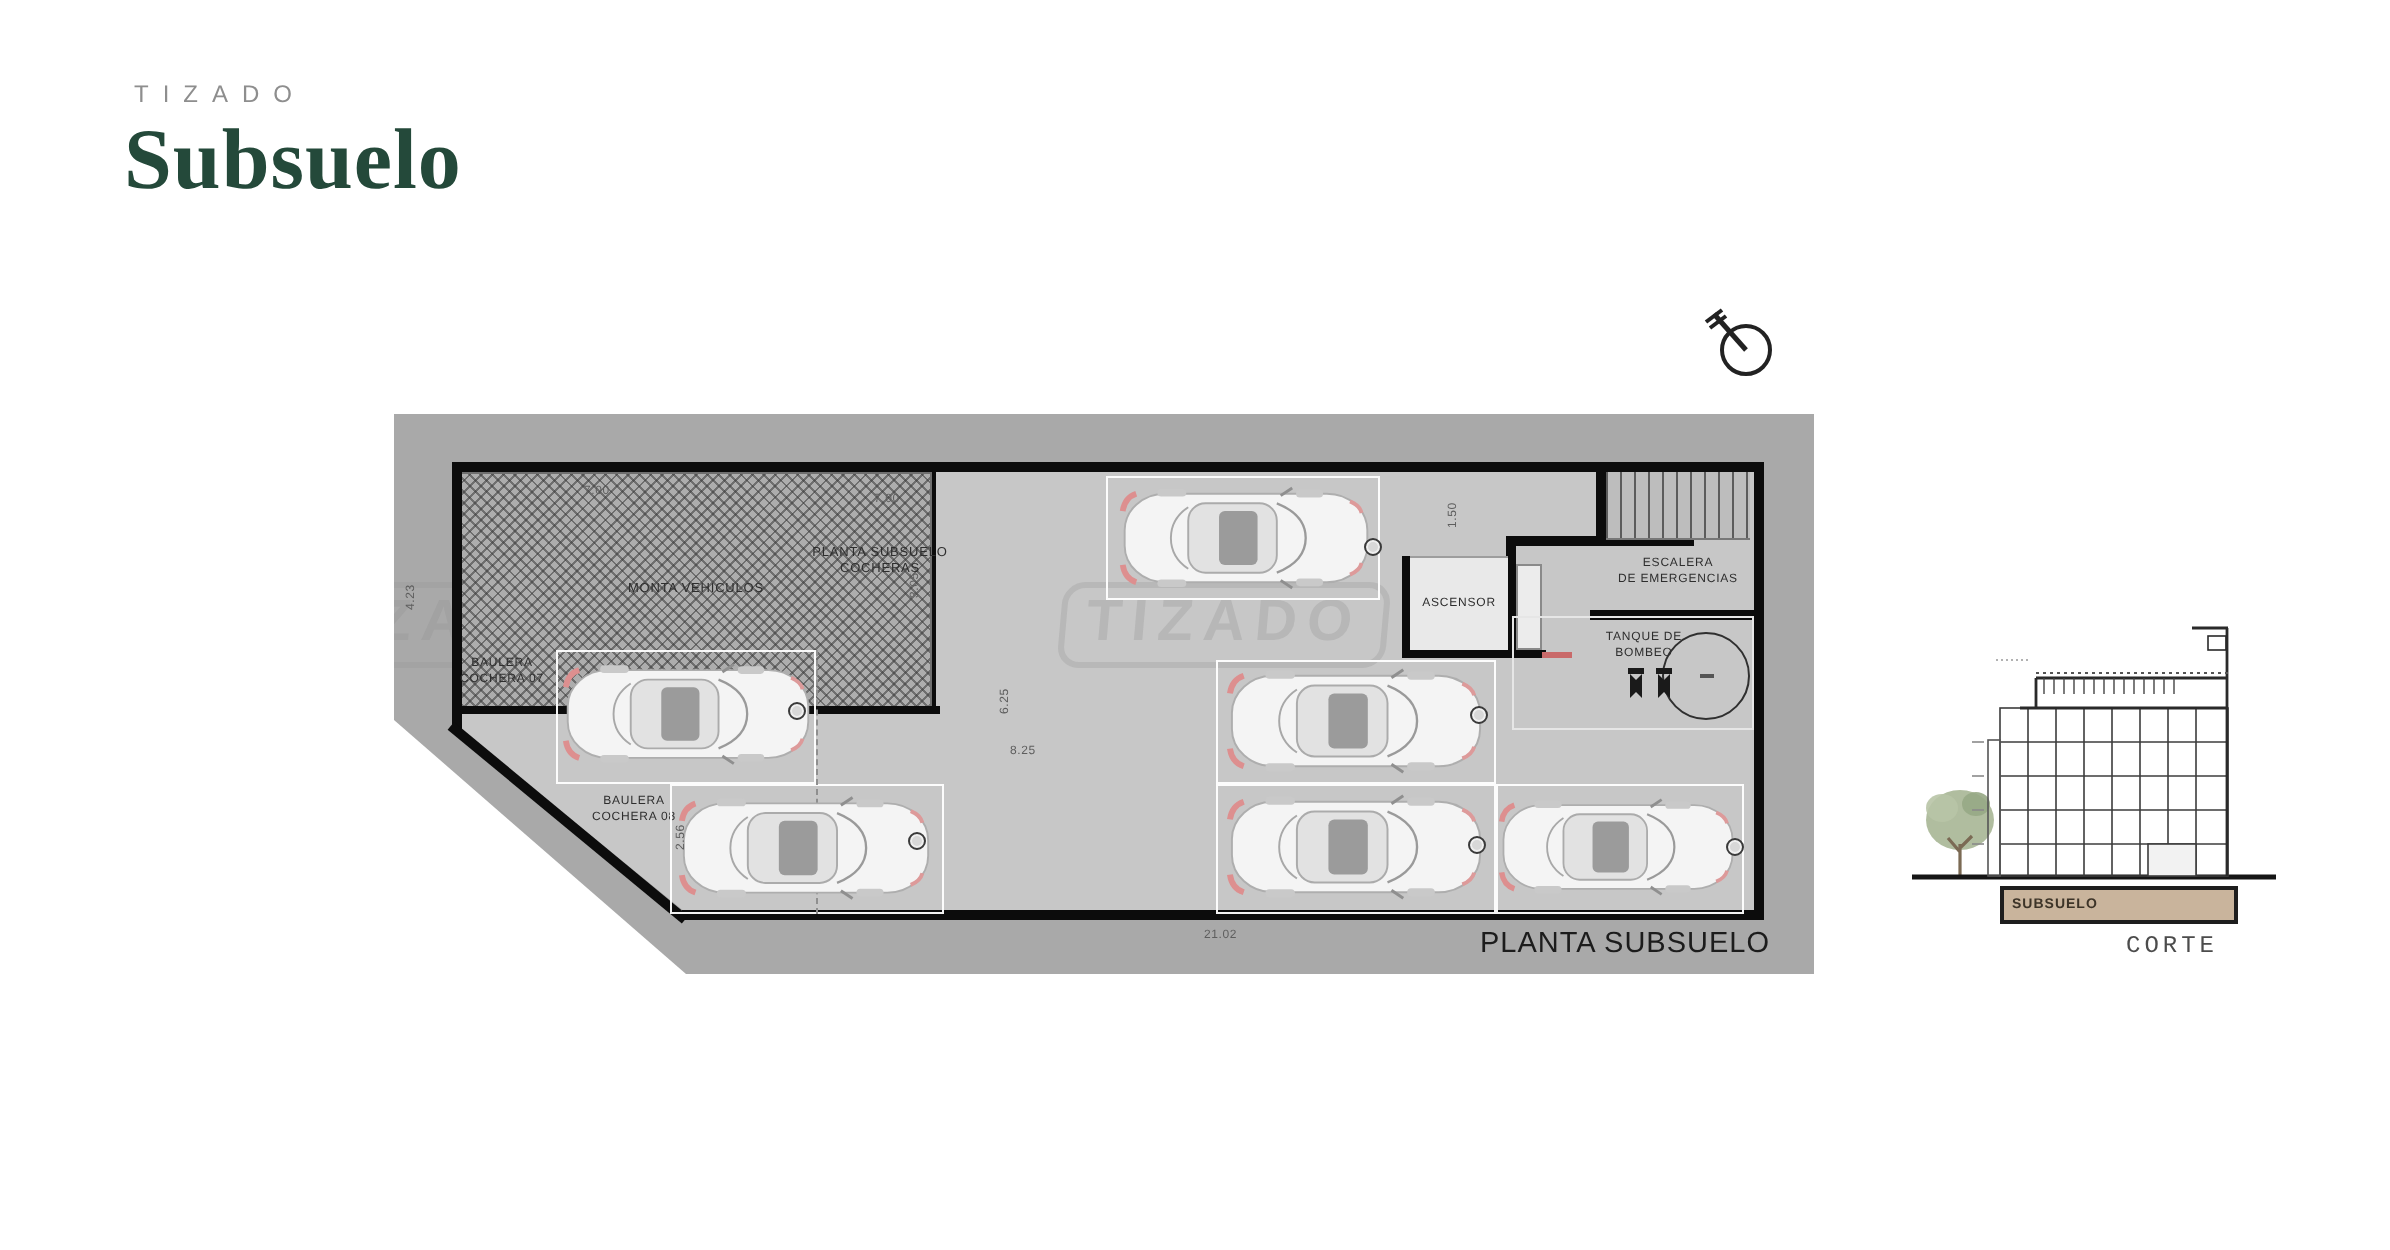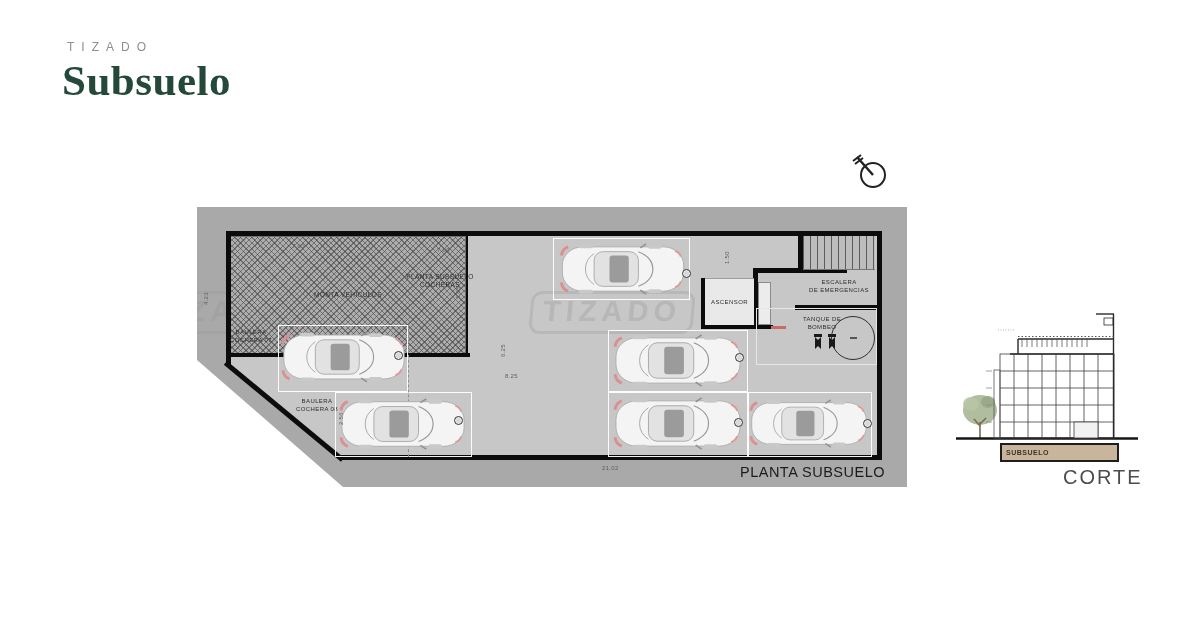--- a/index.html
+++ b/index.html
@@ -54,22 +54,22 @@
                  border:1.5px solid #2f2f2f; border-radius:50%; }
   .tank-dash { position:absolute; left:653px; top:130px; width:7px; height:2px; background:#555; }
   .red-dash { position:absolute; left:574px; top:119px; width:15px; height:3px; background:#c96a6a; }
   .dashed-v { position:absolute; border-left:1px dashed #8f8f8f; }
 
   
   .section-svg { position:absolute; left:956px; top:310px; }
   .basement { position:absolute; left:1000px; top:443px; width:119px; height:19px;
               background:#c9b49c; border:2px solid #1e1e1e; display:flex; align-items:center; }
   .basement span { font-size:7px; font-weight:700; color:#3d3428; letter-spacing:.5px; padding-left:4px; }
-  .corte { position:absolute; left:1063px; top:466px; font-size:20px; letter-spacing:2px;
-           color:#4c4c4c; font-weight:500; }
+  .corte { position:absolute; left:1063px; top:466px; font-size:12px; letter-spacing:2px;
+           color:#4c4c4c; font-weight:500;font-family:Liberation Mono, monospace; }
 </style>
 </head>
 <body>
 
 <div class="stage">
 
   <div class="eyebrow">TIZADO</div>
   <div class="big-title">Subsuelo</div>
 
   <svg class="north" viewBox="0 0 48 48">

